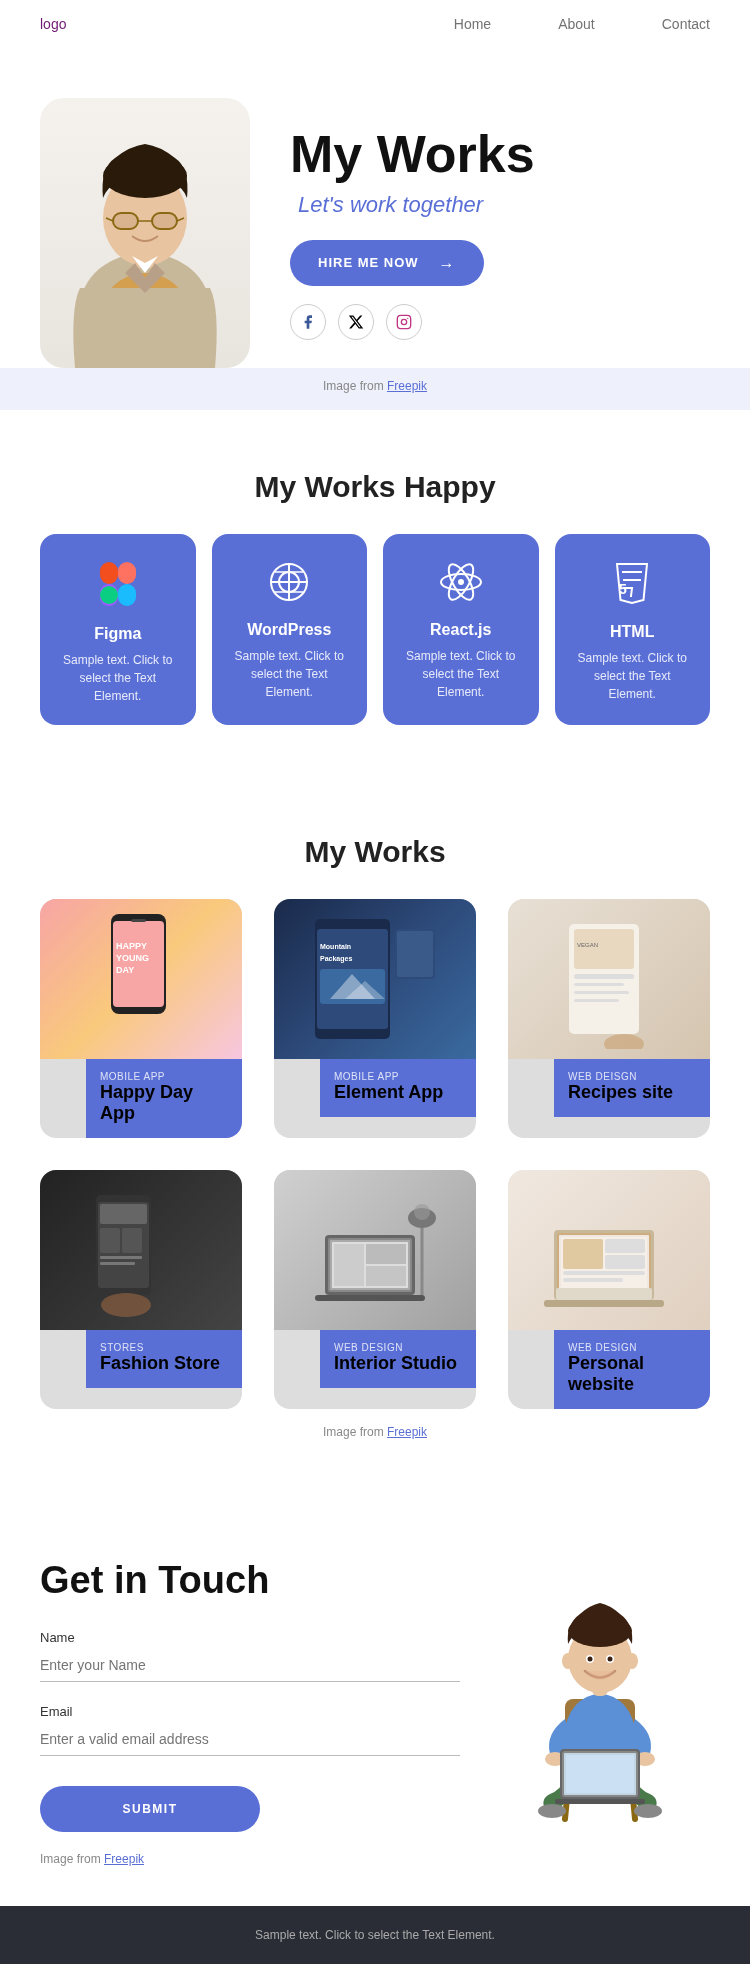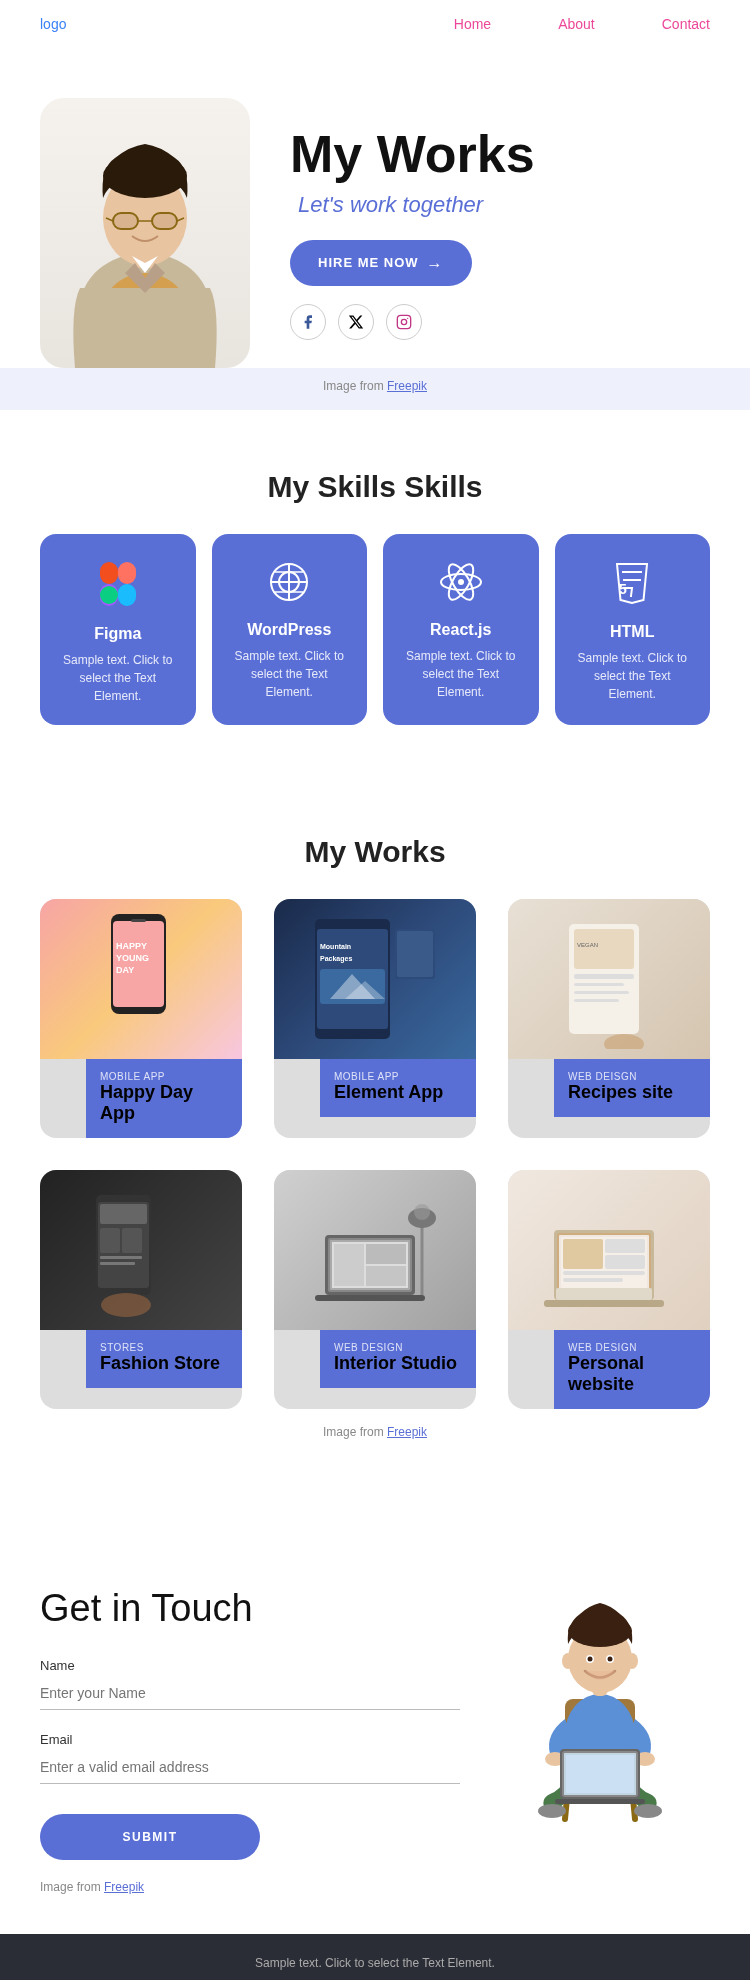--- a/index.html
+++ b/index.html
@@ -3,36 +3,36 @@
   <meta charset="utf-8">
   <style>
     * { box-sizing: border-box; margin: 0; padding: 0; }
     body { font-family: 'Segoe UI', Arial, sans-serif; background: #fff; color: #222; width: 750px; }
 
     
     .navbar {
       display: flex; justify-content: space-between; align-items: center;
       padding: 16px 40px; background: #fff;
     }
-    .nav-logo { font-size: 14px; color: #3b82f6; }
+    .nav-logo { font-size: 14px; color: #701a75; }
     .nav-links { display: flex; gap: 28px; }
-    .nav-links a { text-decoration: none; color: #ec4899; font-size: 14px; padding-left: 39px; }
+    .nav-links a { text-decoration: none; color: #737373; font-size: 14px; padding-left: 39px; }
 
     
     .hero {
       display: flex; align-items: center; gap: 40px;
       padding: 50px 40px 0 40px; background: #fff; position: relative;
     }
     .hero-content { flex: 1; }
     .hero-title { font-size: 52px; font-weight: 800; color: #111; line-height: 1.1; }
     .hero-subtitle { font-size: 22px; color: #5a6fd6; font-style: italic; margin: 8px 0 22px 8px; }
     .hire-btn {
       background: #5a6fd6; color: #fff; border: none; border-radius: 30px;
       padding: 14px 28px; font-size: 13px; font-weight: 700; letter-spacing: 1px;
-      cursor: pointer; display: inline-flex; align-items: center; gap: 8px;
+      cursor: pointer; display: inline-flex; align-items: center; gap: 20px;
     }
     .hire-btn .arrow { font-size: 16px; }
     .social-icons { display: flex; gap: 12px; margin-top: 18px; }
     .social-icon {
       width: 36px; height: 36px; border-radius: 50%; border: 1.5px solid #ccc;
       display: flex; align-items: center; justify-content: center;
       font-size: 16px; color: #444; cursor: pointer; background: #fff;
     }
 
     
@@ -65,21 +65,21 @@
     .work-name { font-size: 18px; font-weight: 700; color: #000000; }
     .works-credit { text-align: center; font-size: 12px; color: #888; margin-top: 16px; margin-bottom: 40px; }
     .works-credit a { color: #5a6fd6; }
 
     
     .contact-section {
       padding: 60px 40px 40px 40px; background: #fff;
       display: flex; gap: 30px; align-items: flex-start;
     }
     .contact-form { flex: 1; }
-    .contact-title { font-size: 38px; font-weight: 400; margin-bottom: 28px; color: #111; margin-top: 28px; }
+    .contact-title { font-size: 38px; font-weight: 700; margin-bottom: 28px; color: #111; }
     .form-group { margin-bottom: 22px; }
     .form-label { font-size: 13px; color: #333; margin-bottom: 4px; display: block; }
     .form-input {
       width: 100%; border: none; border-bottom: 1.5px solid #bbb;
       padding: 8px 0; font-size: 14px; color: #3b82f6; outline: none; background: transparent;
     }
     .submit-btn {
       background: #5a6fd6; color: #fff; border: none; border-radius: 30px;
       padding: 16px 0; font-size: 12px; font-weight: 700; letter-spacing: 1.5px;
       cursor: pointer; width: 220px; margin-top: 8px;
@@ -186,21 +186,21 @@
           </svg>
       </div>
     </div>
   </div>
 </section>
 <div style="background:#eef0fb; padding: 8px 40px 16px 40px; text-align:center;">
   <span style="font-size:12px;color:#888;">Image from </span><a href="#" style="color:#5a6fd6;font-size:12px;">Freepik</a>
 </div>
 
 <section class="skills-section">
-  <h2 class="section-title">My Skills Skills</h2>
+  <h2 class="section-title">My Works Happy</h2>
   <div class="skills-grid">
 
     <div class="skill-card">
       <div class="skill-icon">
         <svg width="36" height="44" viewBox="0 0 36 44" fill="none">
           <rect x="0" y="0" width="18" height="22" rx="9" fill="#F24E1E"></rect>
           <rect x="18" y="0" width="18" height="22" rx="9" fill="#FF7262"></rect>
           <rect x="0" y="22" width="18" height="22" rx="9" fill="#A259FF"></rect>
           <rect x="18" y="22" width="18" height="22" rx="9" fill="#1ABCFE"></rect>
           <circle cx="9" cy="33" r="9" fill="#0ACF83"></circle>

